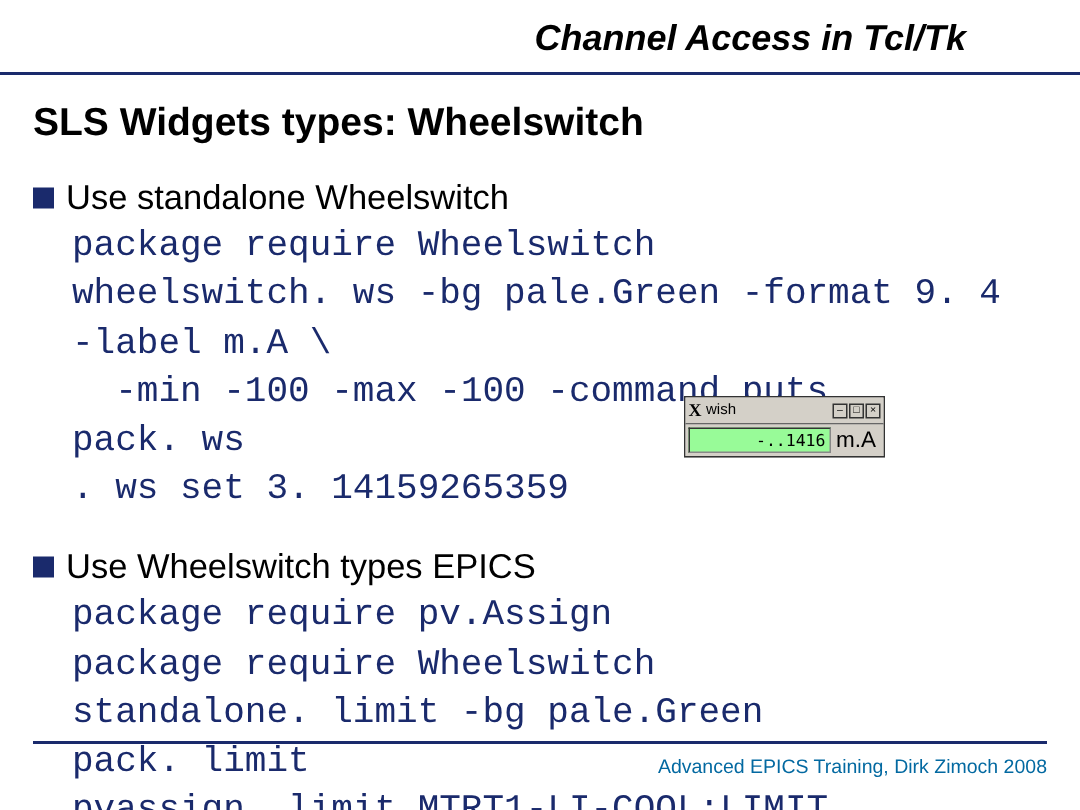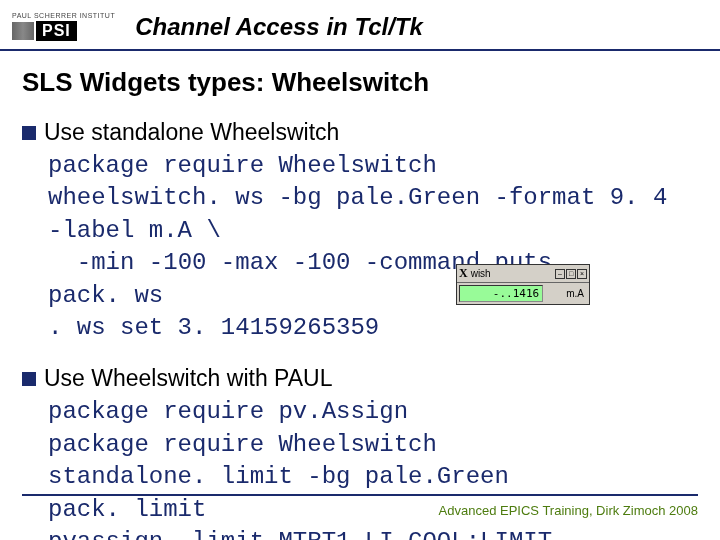--- a/index.html
+++ b/index.html
@@ -41,21 +41,21 @@
   .logo-psi {
     background: #000;
     color: #fff;
     font-weight: bold;
     font-size: 16px;
     padding: 1px 6px;
     letter-spacing: 1px;
   }
   .title {
     flex: 1;
-    text-align: left;
+    text-align: right;
     font-size: 24px;
     font-weight: bold;
     font-style: italic;
     color: #000;
     padding-right: 60px;
   }
   .content {
     padding: 10px 28px 0 22px;
   }
   .slide-heading {
@@ -122,82 +122,72 @@
     border: 1px solid #333;
     font-size: 7px;
     line-height: 8px;
     text-align: center;
   }
   .widget-body {
     display: flex;
     align-items: center;
     padding: 2px;
     background: #d4d0c8;
-    gap: 20px;
   }
   .widget-display {
     background: #98fb98;
     border: 1px inset #888;
     font-family: monospace;
     font-size: 11px;
     padding: 1px 3px;
     flex: 1;
     text-align: right;
   }
   .widget-label {
-    font-size: 10px;
+    font-size: 15px;
     padding: 0 3px;
   }
   .bottom-rule {
     position: absolute;
     left: 22px;
     right: 22px;
     bottom: 44px;
     border-top: 2px solid #1a2a6c;
   }
   .footer {
     position: absolute;
     right: 22px;
     bottom: 22px;
     font-size: 13px;
-    color: #4d7c0f;
+    color: #0369a1;
   }
 </style>
 </head>
 <body>
 
 <div class="header">
-  <div class="logo">
-    <div>
-      <div class="logo-top">PAUL SCHERRER INSTITUT</div>
-      <div class="logo-box">
-        <div class="logo-bar"></div>
-        <div class="logo-psi">PSI</div>
-      </div>
-    </div>
-  </div>
   <div class="title">Channel Access in Tcl/Tk</div>
 </div>
 
 <div class="content">
   <div class="slide-heading">SLS Widgets types: Wheelswitch</div>
 
   <div class="bullet">
     <div class="bullet-square"></div>
     <div class="bullet-text">Use standalone Wheelswitch</div>
   </div>
   <div class="code-block">package require Wheelswitch
 wheelswitch. ws -bg pale.Green -format 9. 4 -label m.A \
   -min -100 -max -100 -command puts
 pack. ws
 . ws set 3. 14159265359</div>
 
   <div class="bullet">
     <div class="bullet-square"></div>
-    <div class="bullet-text">Use Wheelswitch with PAUL</div>
+    <div class="bullet-text">Use Wheelswitch types EPICS</div>
   </div>
   <div class="code-block">package require pv.Assign
 package require Wheelswitch
 standalone. limit -bg pale.Green
 pack. limit
 pvassign. limit MTRT1-LI-COOL:LIMIT</div>
 </div>
 
 <div class="widget-demo">
   <div class="widget-titlebar">

